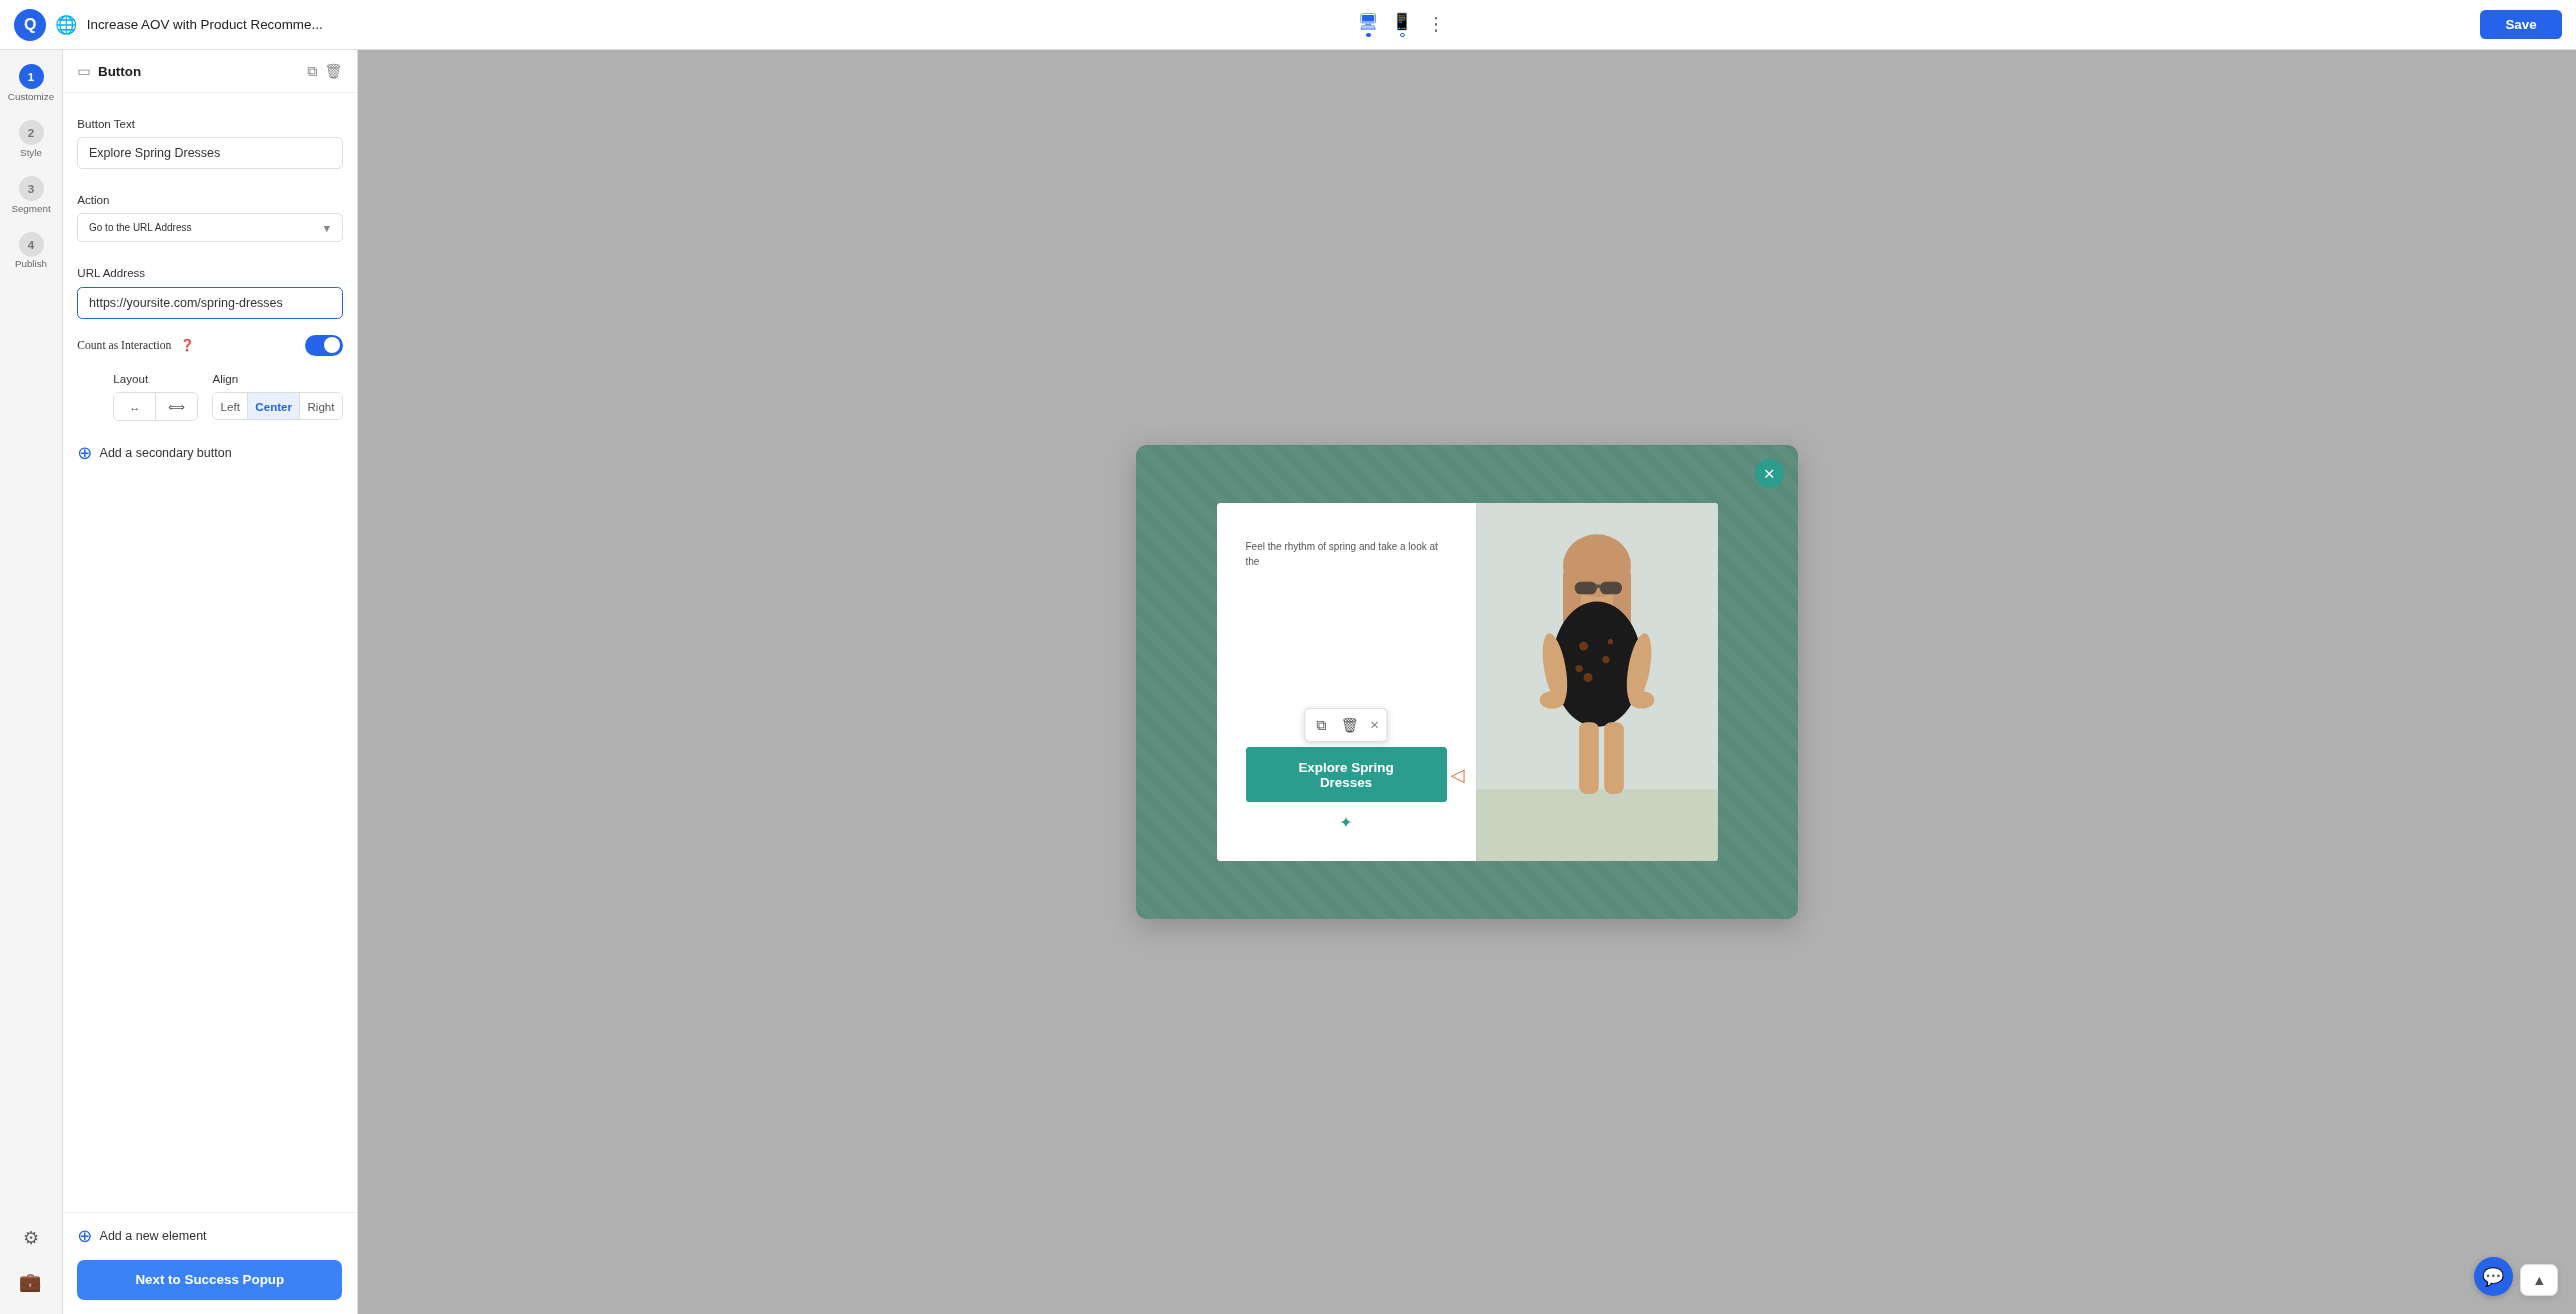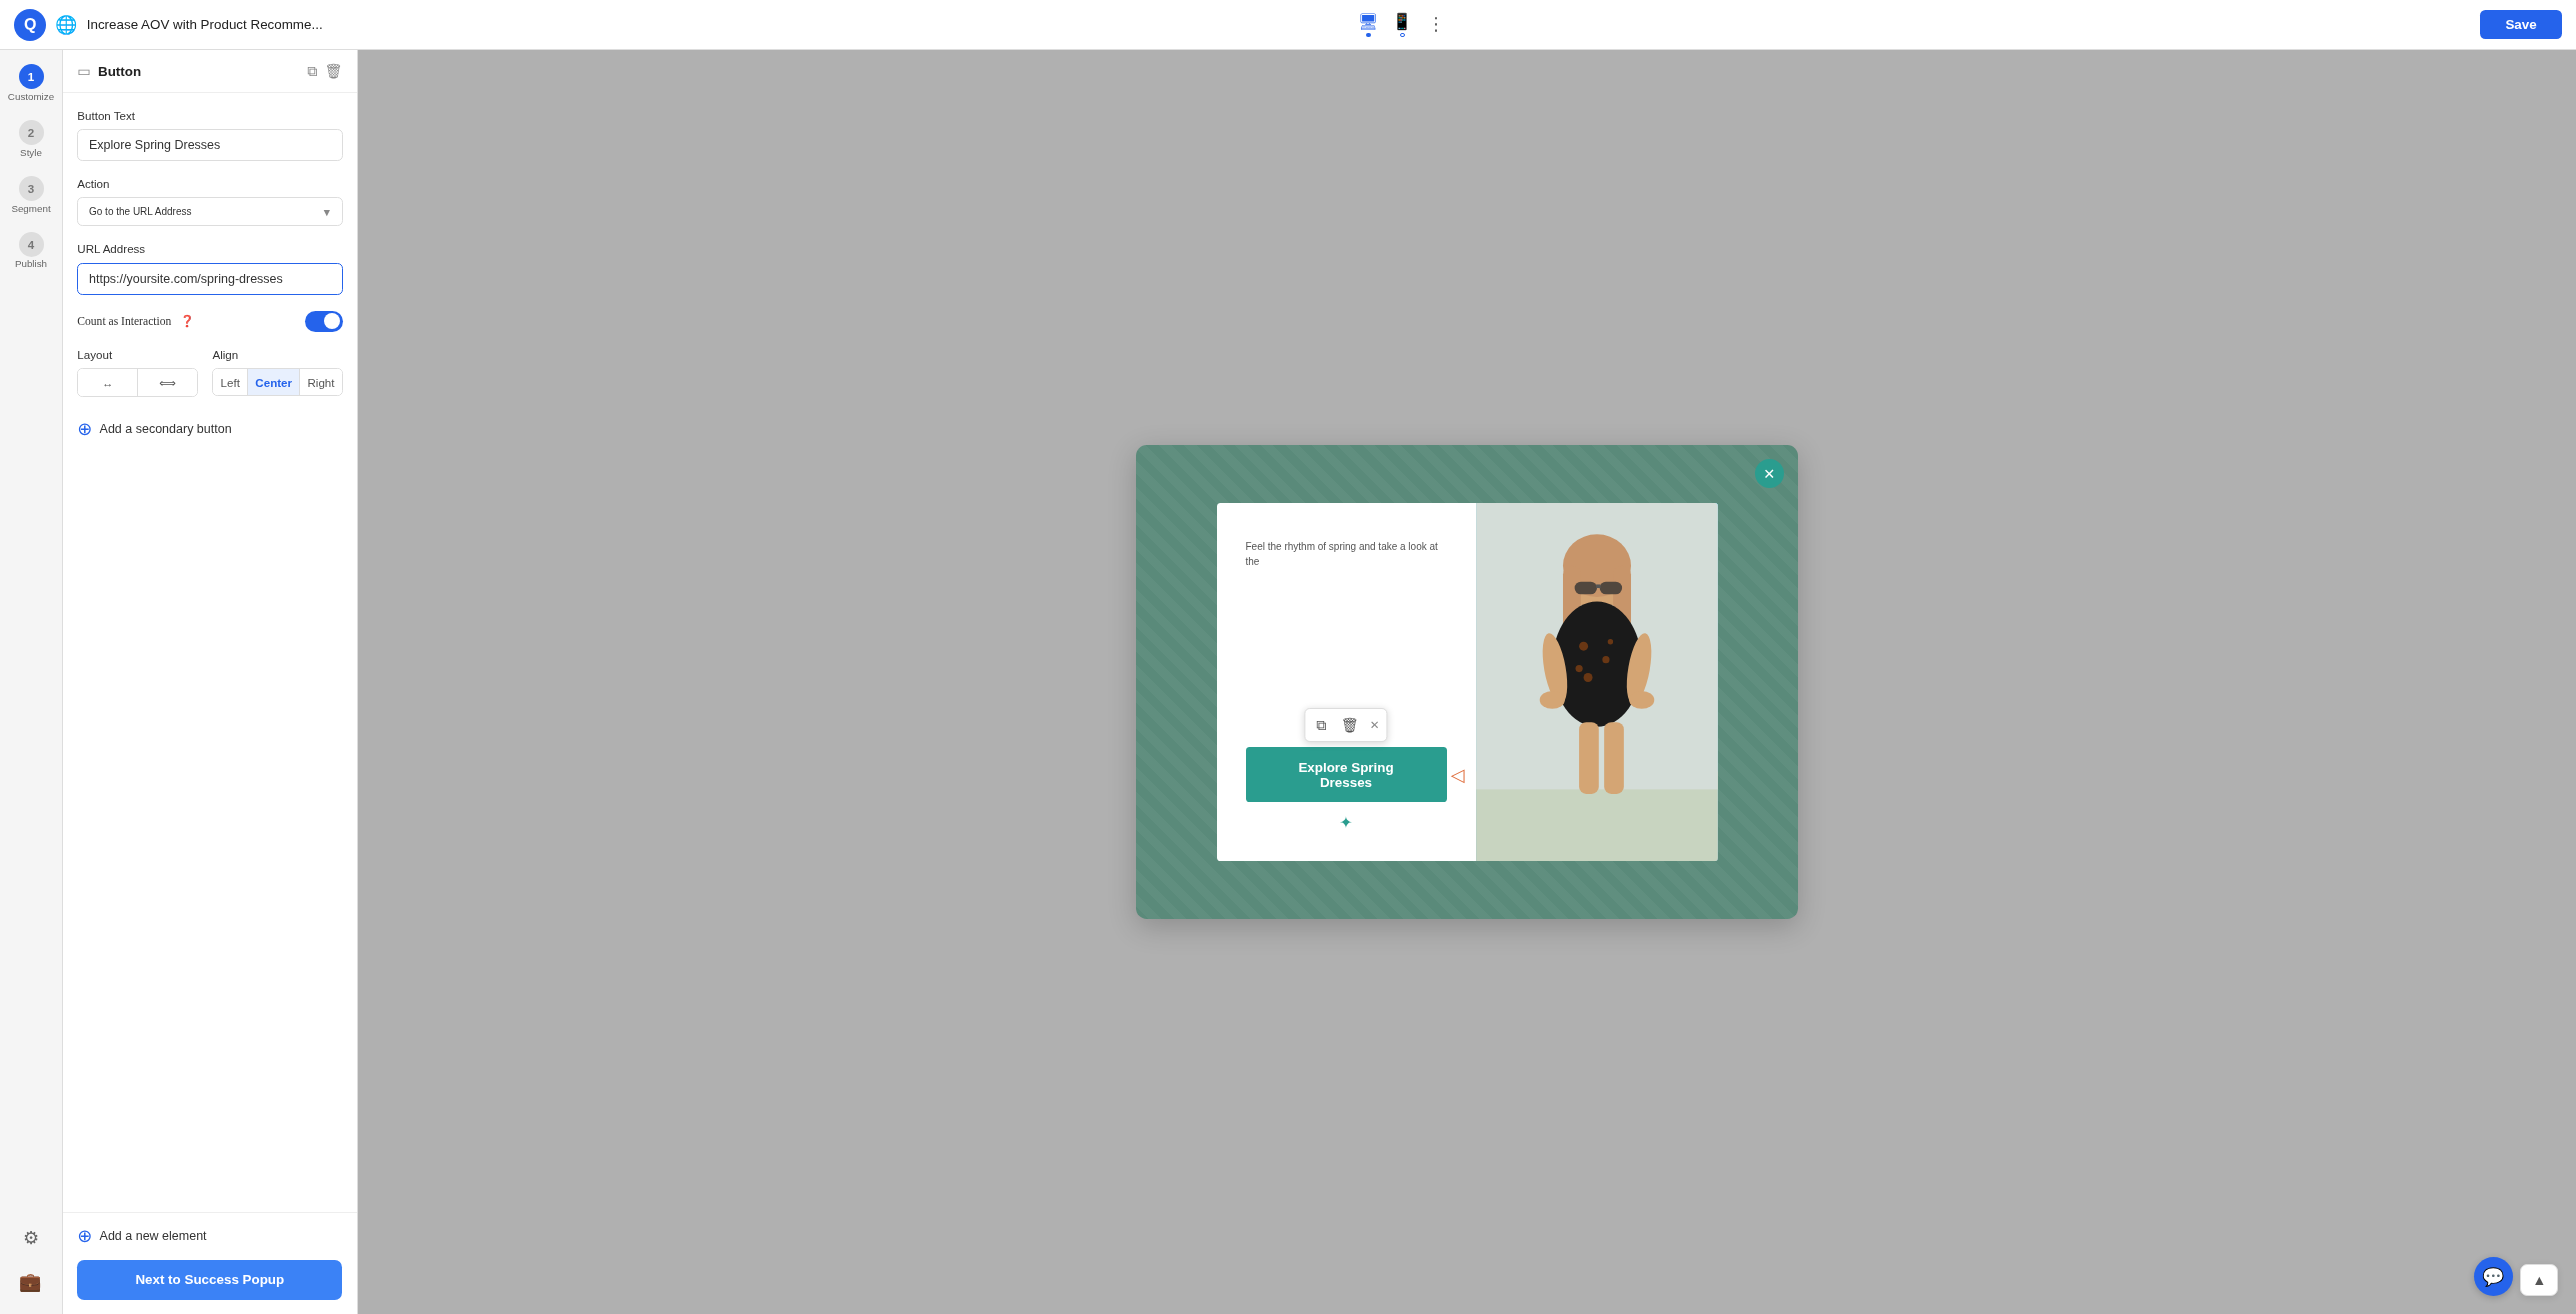--- a/index.html
+++ b/index.html
@@ -59,21 +59,21 @@
       display: flex; align-items: center; justify-content: space-between;
       padding: 12.5px 14.3px; border-bottom: 0.9px solid #eee; margin-bottom: 0;
     }
     .panel-header-left { display: flex; align-items: center; gap: 7.2px; }
     .panel-header-icon { color: #888; font-size: 14.3px; }
     .panel-header-title { font-size: 13.4px; font-weight: 600; color: #222; }
     .panel-header-actions { display: flex; gap: 7.2px; }
     .panel-header-btn { color: #888; font-size: 14.3px; cursor: pointer; background: none; border: none; }
 
     
-    .form-section { margin-top: 16px; }
+    .form-section { margin-top: 24px; }
     .form-label { font-size: 11.6px; font-weight: 500; color: #333; margin-bottom: 7.2px; display: block; }
     .form-input {
       width: 100%; padding: 8px 10.7px; border: 1.3px solid #ddd; border-radius: 5.4px;
       font-size: 12.5px; color: #333; outline: none;
     }
     .form-input.highlighted { border-color: #2563eb; }
     .form-select-wrapper { position: relative; }
     .form-select {
       width: 100%; padding: 8px 10.7px; border: 1.3px solid #ddd; border-radius: 5.4px;
       font-size: 10px; color: #333; appearance: none; background: white; cursor: pointer; outline: none;
@@ -94,21 +94,21 @@
     .toggle-slider {
       position: absolute; cursor: pointer; inset: 0;
       background: #2563eb; border-radius: 21.5px; transition: 0.3s;
     }
     .toggle-slider:before {
       content: ''; position: absolute; width: 16px; height: 16px;
       left: 19px; top: 2.7px; background: white; border-radius: 50%; transition: 0.3s;
     }
 
     
-    .layout-align-row { display: flex; gap: 14.3px; margin-top: 16px; }
+    .layout-align-row { display: flex; gap: 14.3px; margin-top: 16px; margin-left: 36px; }
     .layout-col, .align-col { flex: 1; }
     .layout-col-label, .align-col-label { font-size: 11.6px; font-weight: 500; color: #333; margin-bottom: 7.2px; display: block; }
     .btn-group { display: flex; border: 1.3px solid #ddd; border-radius: 5.4px; overflow: hidden; }
     .btn-group-item {
       flex: 1; padding: 6.3px 7.2px; background: white; border: none; cursor: pointer;
       font-size: 11.6px; color: #555; text-align: center;
     }
     .btn-group-item.active { background: #e8f0fe; color: #2563eb; font-weight: 600; }
     .btn-group-item + .btn-group-item { border-left: 1.3px solid #ddd; }
 

